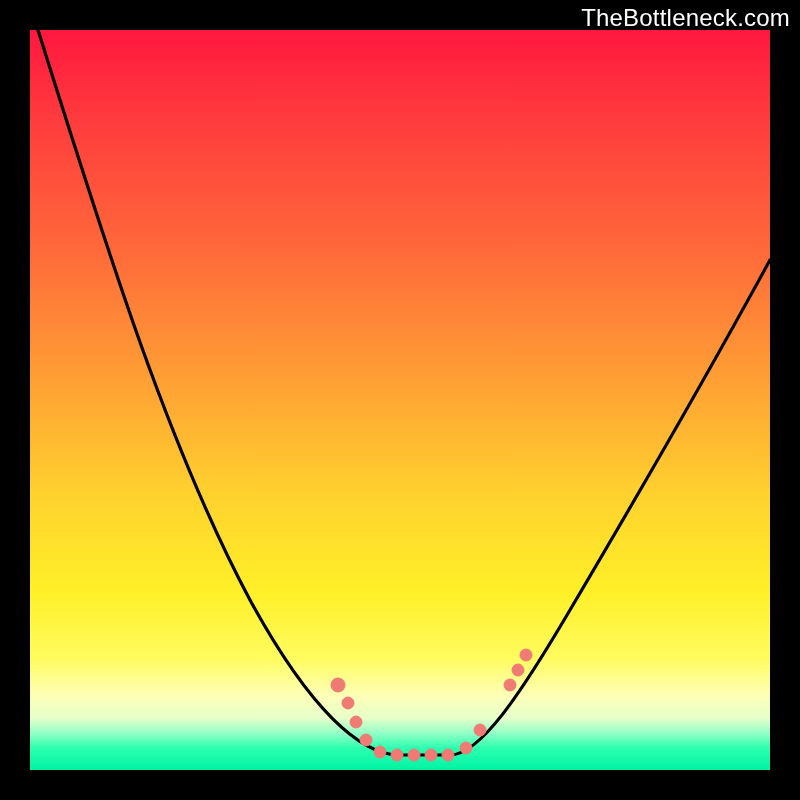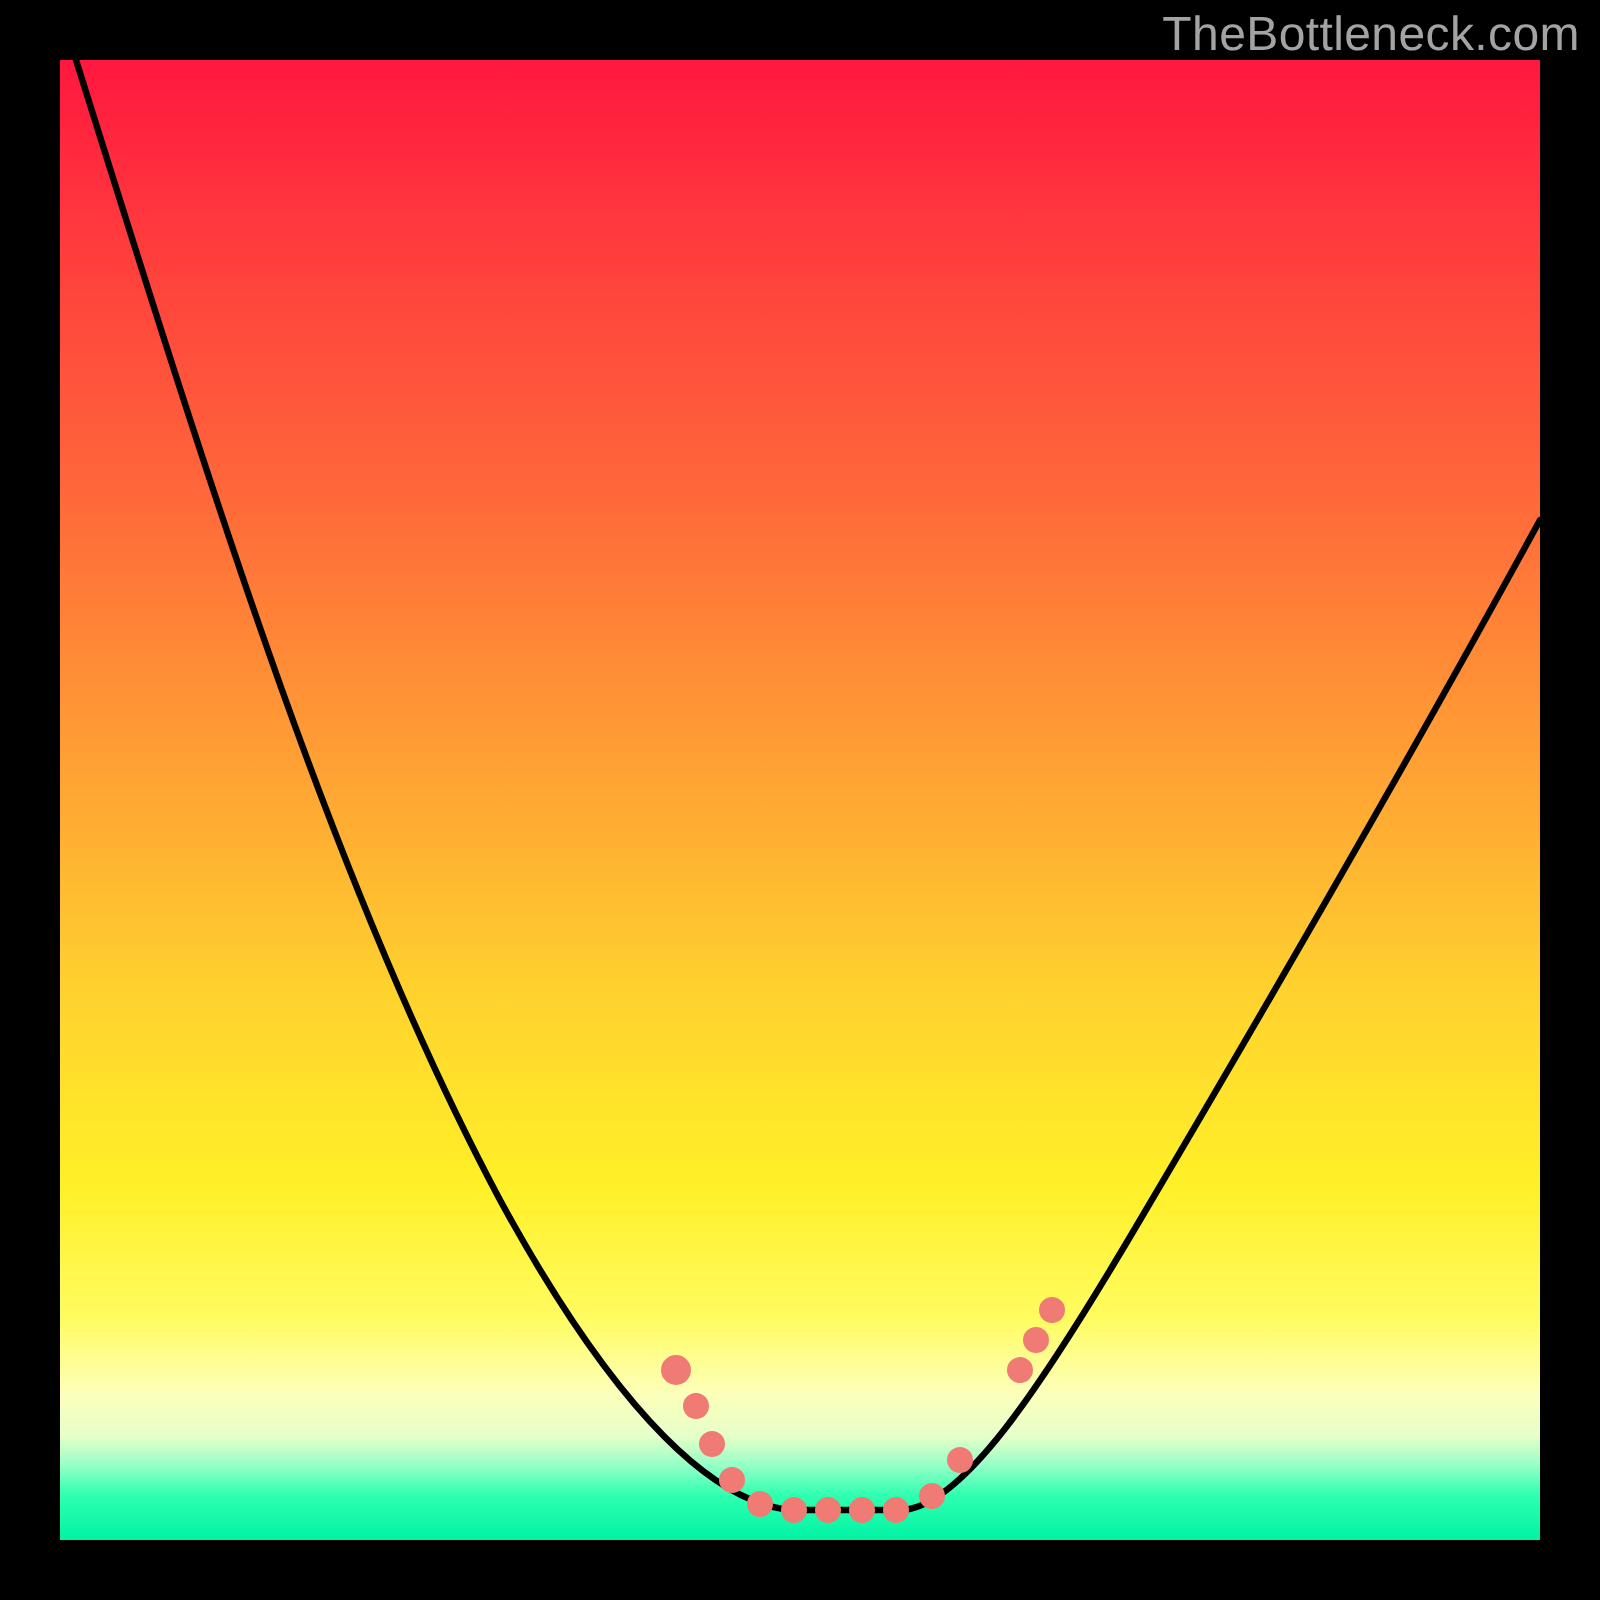--- a/index.html
+++ b/index.html
@@ -39,21 +39,21 @@
       #2effb0 97%,
       #00f3a4 100%
     );
   }
   .watermark {
     position: absolute;
     top: 4px;
     right: 10px;
     font-family: Arial, Helvetica, sans-serif;
     font-size: 24px;
-    color: #a3a3a3;
+    color: #ffffff;
     letter-spacing: 0.2px;
     user-select: none;
   }
   svg.curve {
     position: absolute;
     left: 0;
     top: 0;
     width: 740px;
     height: 740px;
     overflow: visible;

